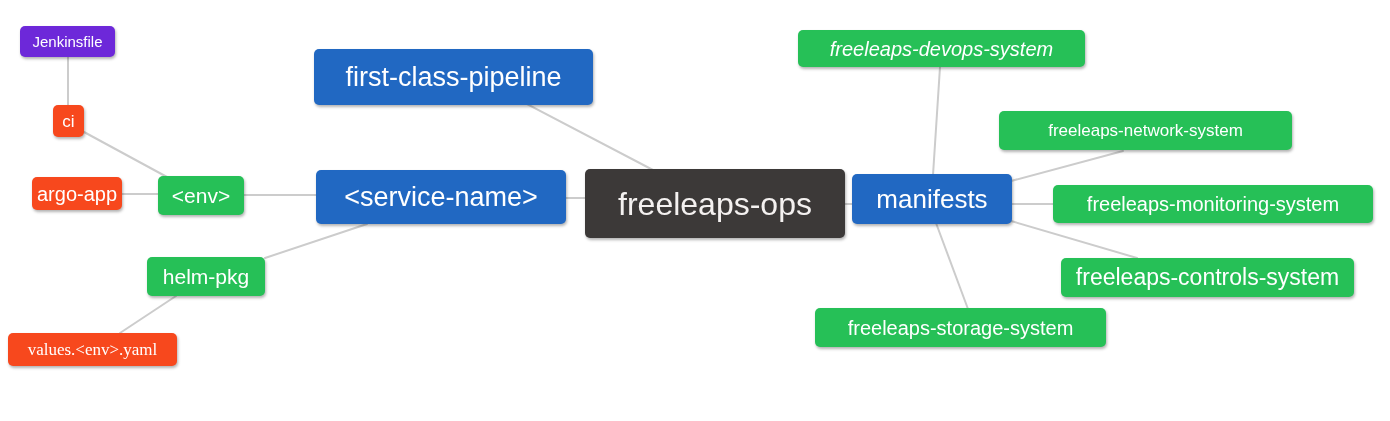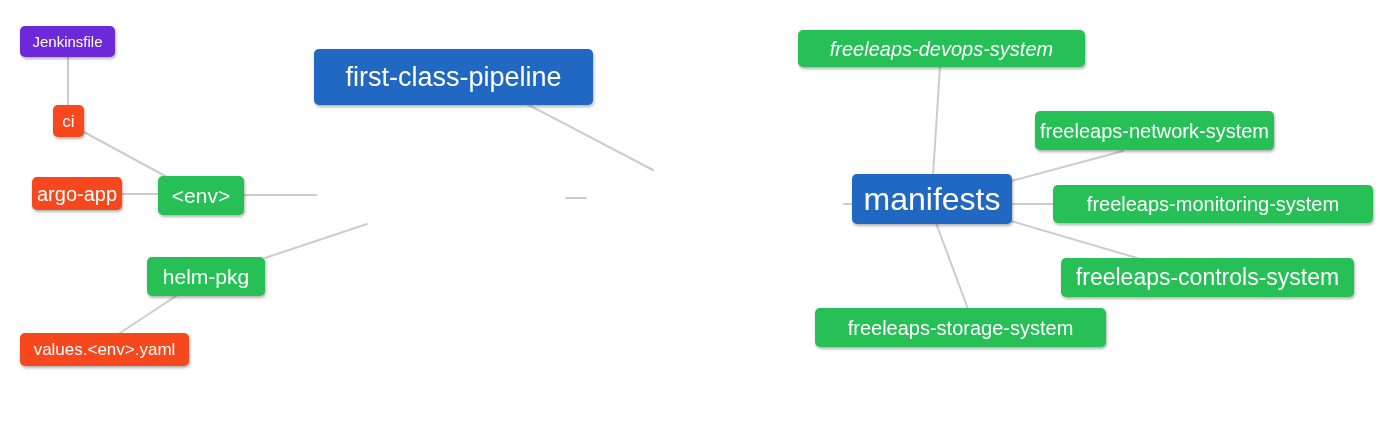--- a/index.html
+++ b/index.html
@@ -48,22 +48,24 @@
     <line x1="1011" y1="204" x2="1054" y2="204"></line>
     <line x1="1011" y1="221" x2="1137" y2="258"></line>
     <line x1="936" y1="223" x2="968" y2="309"></line>
   </svg>
 
   <div class="node orange" style="left:20px;  top:26px;  width:95px;  height:31px; font-size:15px;">Jenkinsfile</div>
   <div class="node red" style="left:53px;  top:105px; width:31px;  height:32px; font-size:17px;">ci</div>
   <div class="node red" style="left:32px;  top:177px; width:90px;  height:33px; font-size:20px;">argo-app</div>
   <div class="node green" style="left:147px; top:257px; width:118px; height:39px; font-size:21px;">helm-pkg</div>
   <div class="node green" style="left:158px; top:176px; width:86px;  height:39px; font-size:21px;">&lt;env&gt;</div>
-  <div class="node red" style="left:20px;   top:333px; width:169px; height:33px; font-size:17px;">values.&lt;env&gt;.yaml</div>
+  <div class="node red" style="left:8px;   top:333px; width:169px; height:33px; font-size:17px;font-family:Liberation Serif, serif;">values.&lt;env&gt;.yaml</div>
   <div class="node blue" style="left:314px; top:49px;  width:279px; height:56px; font-size:27px;">first-class-pipeline</div>
-  <div class="node blue" style="left:852px; top:174px; width:160px; height:50px; font-size:32px;">manifests</div>
+  <div class="node blue" style="left:316px; top:170px; width:250px; height:54px; font-size:27px;">&lt;service-name&gt;</div>
+  <div class="node dark" style="left:585px; top:169px; width:260px; height:69px; font-size:32px;">freeleaps-ops</div>
+  <div class="node blue" style="left:852px; top:174px; width:160px; height:50px; font-size:26px;">manifests</div>
   <div class="node green" style="left:798px; top:30px;  width:287px; height:37px; font-size:20px;font-style:italic;">freeleaps-devops-system</div>
-  <div class="node green" style="left:1035px;top:111px; width:239px; height:39px; font-size:20px;">freeleaps-network-system</div>
+  <div class="node green" style="left:999px;top:111px; width:293px; height:39px; font-size:17px;">freeleaps-network-system</div>
   <div class="node green" style="left:1053px;top:185px; width:320px; height:38px; font-size:20px;">freeleaps-monitoring-system</div>
   <div class="node green" style="left:1061px;top:258px; width:293px; height:39px; font-size:23px;">freeleaps-controls-system</div>
   <div class="node green" style="left:815px; top:308px; width:291px; height:39px; font-size:20px;">freeleaps-storage-system</div>
 
 </div>
 
 </body></html>

